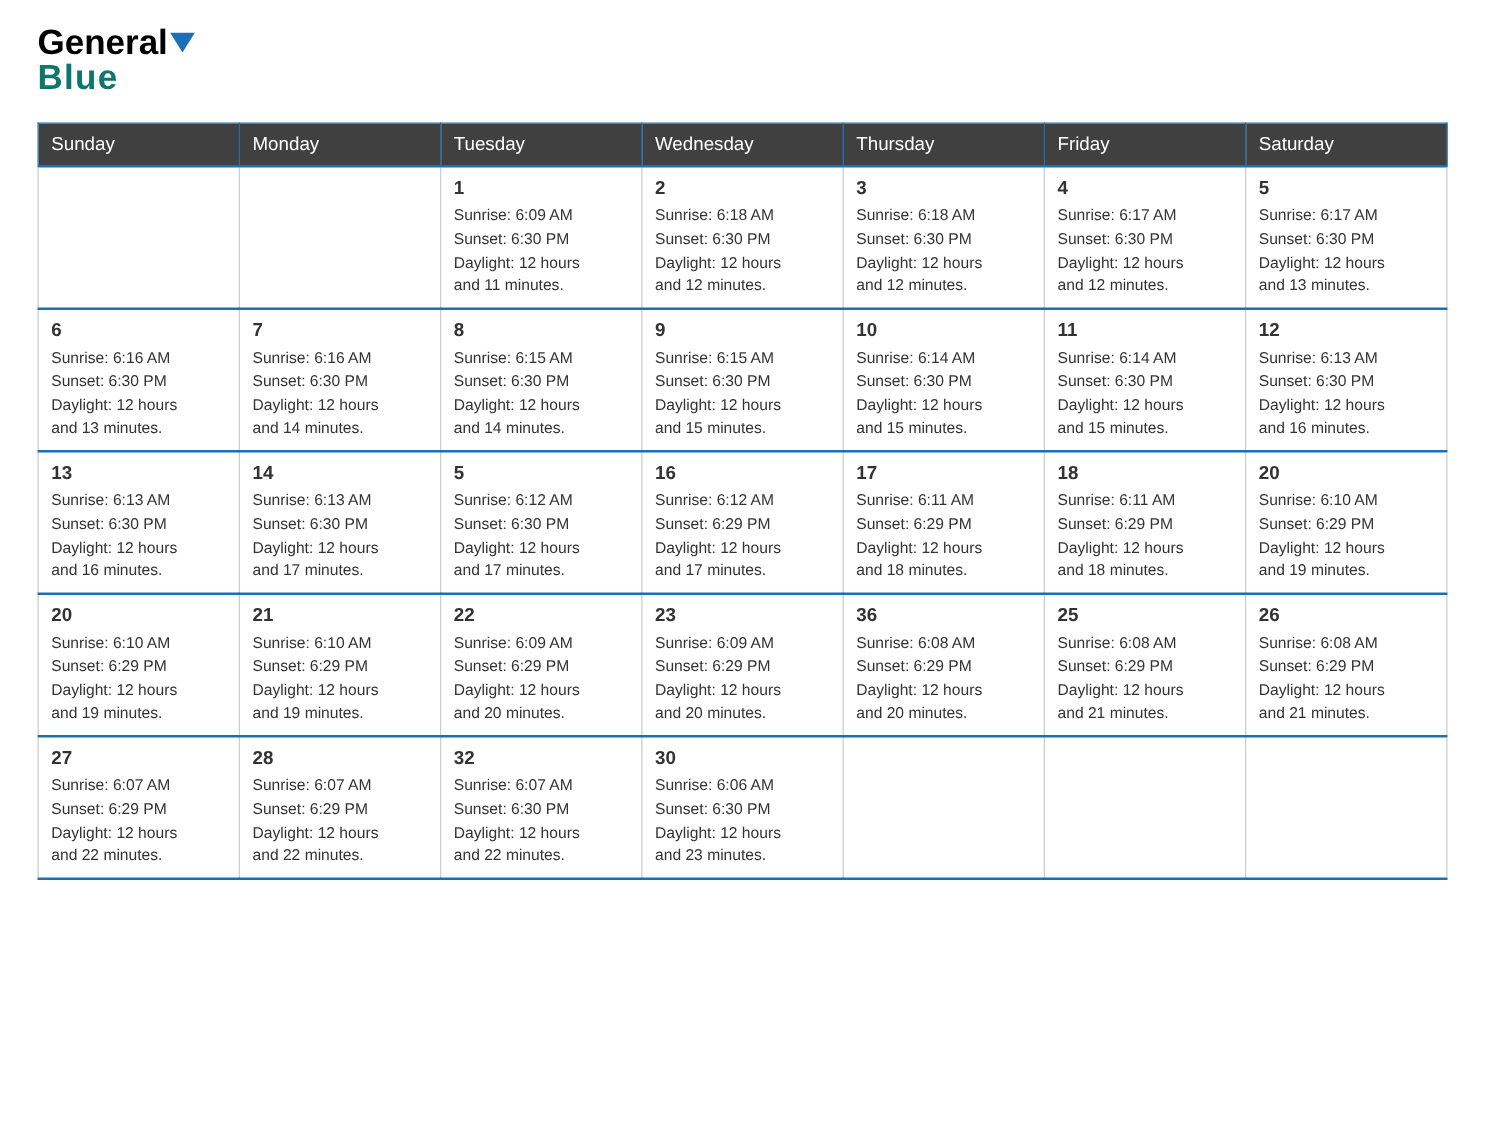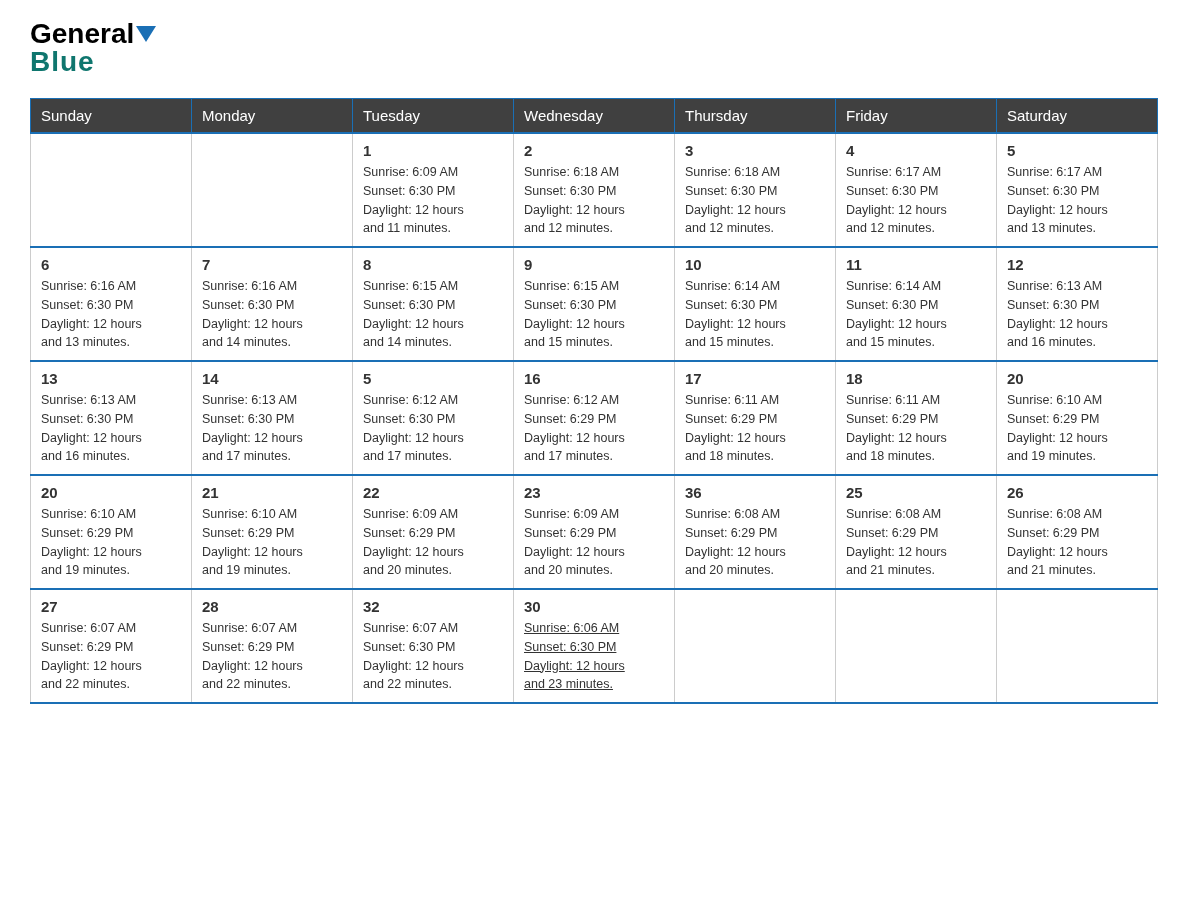--- a/index.html
+++ b/index.html
@@ -330,21 +330,21 @@
         </td>
         <td>
           <span class="day-number">32</span>
           <div class="day-info" style="white-space: pre-line;">Sunrise: 6:07 AM
 Sunset: 6:30 PM
 Daylight: 12 hours
 and 22 minutes.</div>
         </td>
         <td>
           <span class="day-number">30</span>
-          <div class="day-info" style="white-space: pre-line; text-decoration: underline;">Sunrise: 6:06 AM
+          <div class="day-info" style="white-space: pre-line;">Sunrise: 6:06 AM
 Sunset: 6:30 PM
 Daylight: 12 hours
 and 23 minutes.</div>
         </td>
         <td class="empty-cell"></td>
         <td class="empty-cell"></td>
         <td class="empty-cell"></td>
       </tr>
     </tbody>
 </table>

